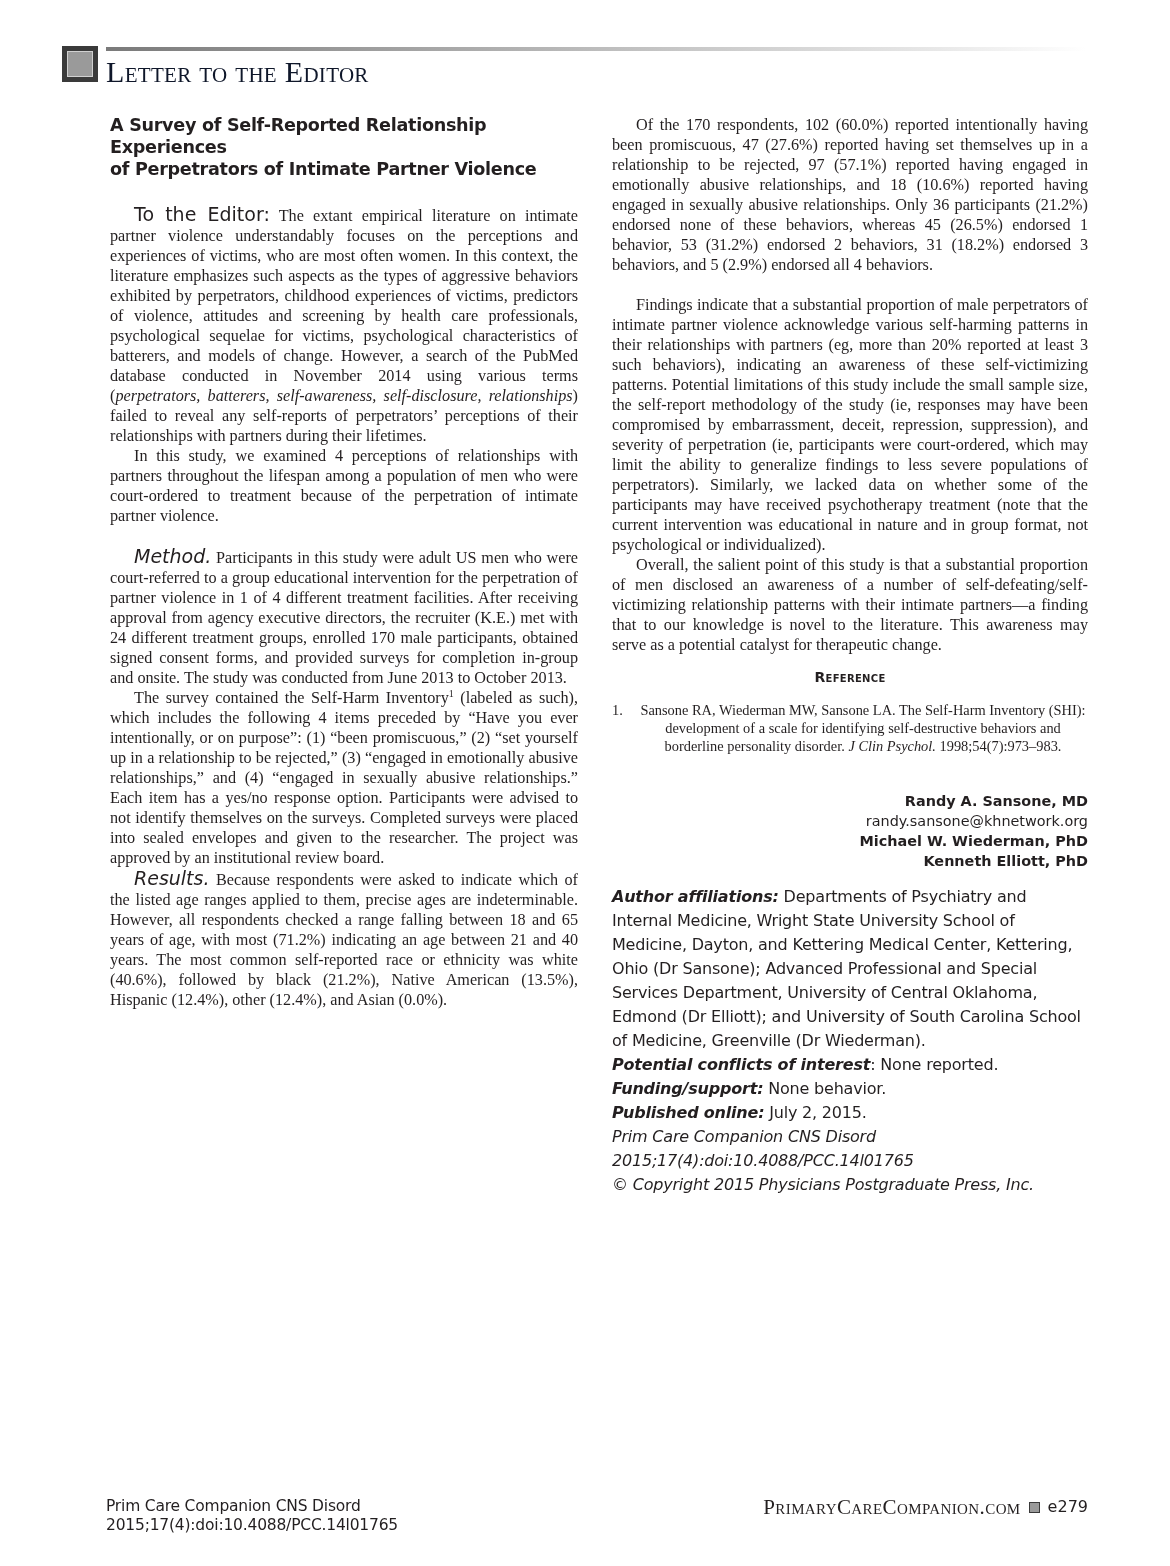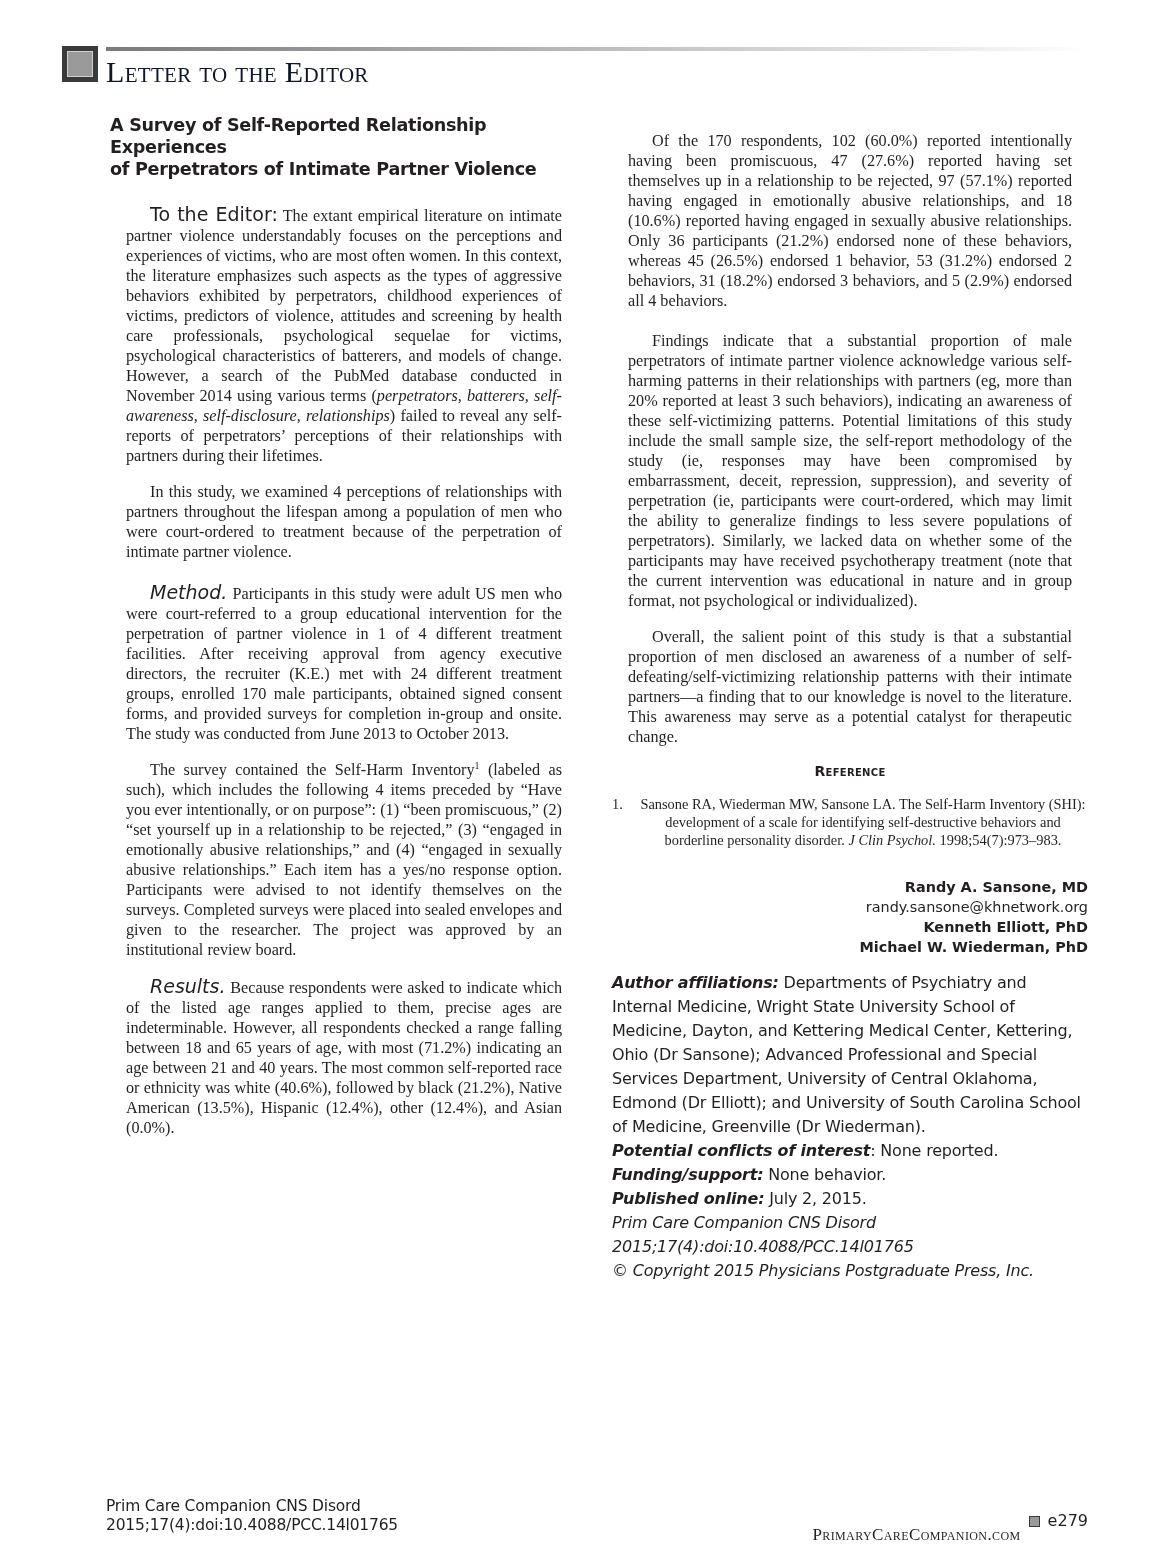--- a/index.html
+++ b/index.html
@@ -14,42 +14,42 @@
     background: linear-gradient(to right, #7a7a7a 0%, #bcbcbc 50%, #e8e8e8 85%, #ffffff 100%); }
   .hdr-title { position: absolute; left: 106px; top: 54px; font-size: 30px; line-height: 36px; letter-spacing: 0.3px; font-variant: small-caps; color: #0f172a; }
 
   
   .col { position: absolute; top: 114px; width: 468px; }
   .col-left { left: 110px; }
   .col-right { left: 612px; width: 476px; top: 115px; }
 
   .article-title { font-weight: bold; font-size: 17.6px; line-height: 22px; margin: 0 0 24px 0; letter-spacing: -0.3px; }
 
-  p.body { font-size: 16.2px; line-height: 20px; margin: 16px; text-align: justify; text-indent: 24px; hyphens: manual; }
+  p.body { font-size: 16.2px; line-height: 20px; margin: 0; text-align: justify; text-indent: 24px; hyphens: manual; }
   p.gap { margin-top: 20px; }
   .lead { font-family: "DejaVu Sans", "Liberation Sans", sans-serif; font-size: 19px; font-weight: normal; }
   .lead-bi { font-weight: normal; font-style: italic; }
   sup { font-size: 10px; line-height: 0; }
 
   .ref-head { text-align: center; font-weight: bold; font-size: 14px; font-variant: small-caps; margin: 14px 0 16px 0; letter-spacing: 0.3px; }
   .ref-item { display: flex; font-size: 14.4px; line-height: 18px; }
   .ref-num { width: 26px; flex: none; text-align: left; }
   .ref-text { flex: 1; text-align: center; }
 
-  .authors { text-align: right; margin-top: 28px; font-size: 14.4px; line-height: 20px; }
+  .authors { text-align: right; margin-top: 36px; font-size: 14.4px; line-height: 20px; }
   .authors .name { font-weight: bold; }
 
   .affil { margin-top: 14px; font-size: 16px; line-height: 24px; letter-spacing: -0.2px; }
   .affil .k { font-weight: bold; font-style: italic; }
   .affil .it { font-style: italic; }
 
   
   .foot-left { position: absolute; left: 106px; top: 1497px; font-size: 15.5px; line-height: 19px; letter-spacing: -0.2px; }
   .foot-right { position: absolute; right: 82px; top: 1497px; font-size: 16px; line-height: 20px; display: flex; align-items: center; gap: 8px; }
-  .foot-site { font-variant: small-caps; letter-spacing: 0.4px; font-size: 17px; margin-top: 28px; }
+  .foot-site { font-variant: small-caps; letter-spacing: 0.4px; font-size: 21px; }
   .foot-sq { width: 11px; height: 11px; background: #9a9a9a; border: 1.5px solid #3a3a3a; box-sizing: border-box; display: inline-block; }
 </style>
 </head>
 <body>
 
 <div class="hdr-box">
     <div class="inner"></div>
   </div>
 <div class="hdr-rule"></div>
 <div class="hdr-title serif">Letter to the Editor</div>
@@ -78,22 +78,22 @@
 
   <div class="ref-head sans">Reference</div>
   <div class="ref-item serif">
     <span class="ref-num">1.</span>
     <span class="ref-text"><span>Sansone RA, Wiederman MW, Sansone LA. The Self-Harm Inventory (SHI): development of a scale for identifying self-destructive behaviors and borderline personality disorder. </span><i>J Clin Psychol.</i><span> 1998;54(7):973–983.</span></span>
   </div>
 
   <div class="authors sans">
     <div class="name">Randy A. Sansone, MD</div>
     <div>randy.sansone@khnetwork.org</div>
+    <div class="name">Michael W. Wiederman, PhD</div>
     <div class="name">Kenneth Elliott, PhD</div>
-    <div class="name">Michael W. Wiederman, PhD</div>
   </div>
 
   <div class="affil sans">
     <div><span class="k">Author affiliations:</span><span> Departments of Psychiatry and Internal Medicine, Wright State University School of Medicine, Dayton, and Kettering Medical Center, Kettering, Ohio (Dr Sansone); Advanced Professional and Special Services Department, University of Central Oklahoma, Edmond (Dr Elliott); and University of South Carolina School of Medicine, Greenville (Dr Wiederman).</span></div>
     <div><span class="k">Potential conflicts of interest</span><span>: None reported.</span></div>
     <div><span class="k">Funding/support:</span><span> None behavior.</span></div>
     <div><span class="k">Published online:</span><span> July 2, 2015.</span></div>
     <div class="it">Prim Care Companion CNS Disord 2015;17(4):doi:10.4088/PCC.14l01765</div>
     <div class="it">© Copyright 2015 Physicians Postgraduate Press, Inc.</div>
   </div>

